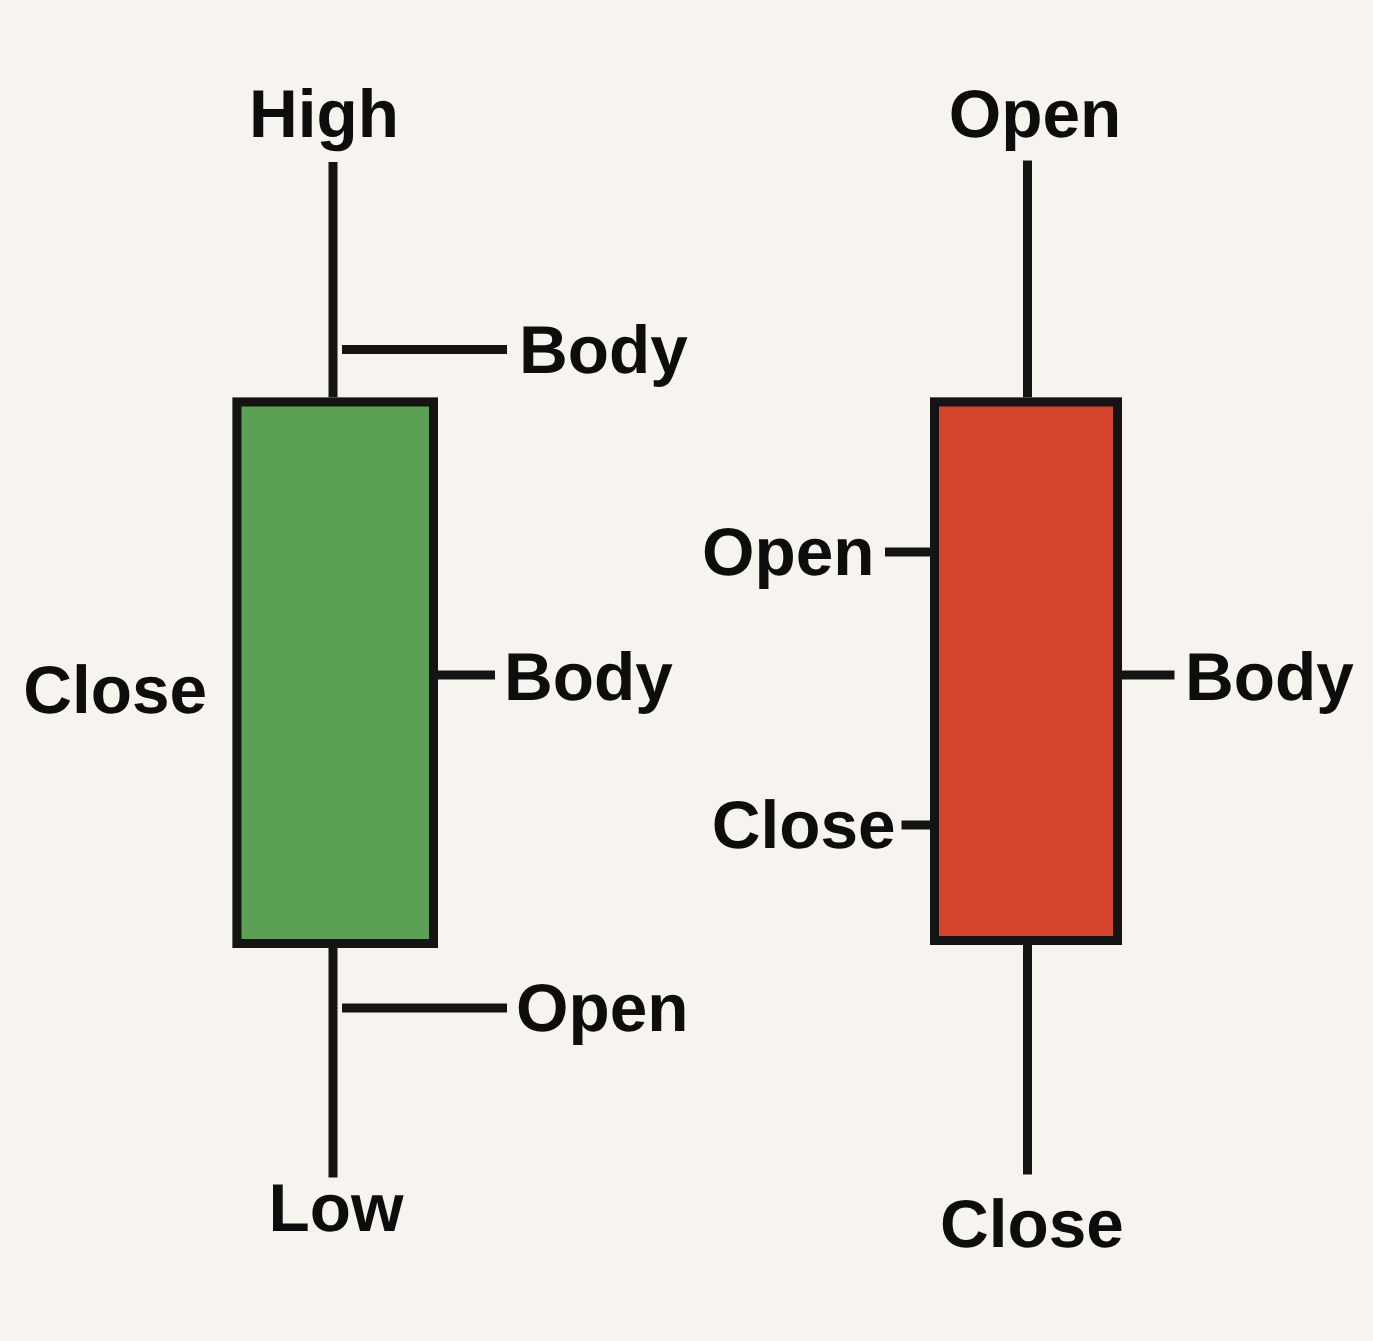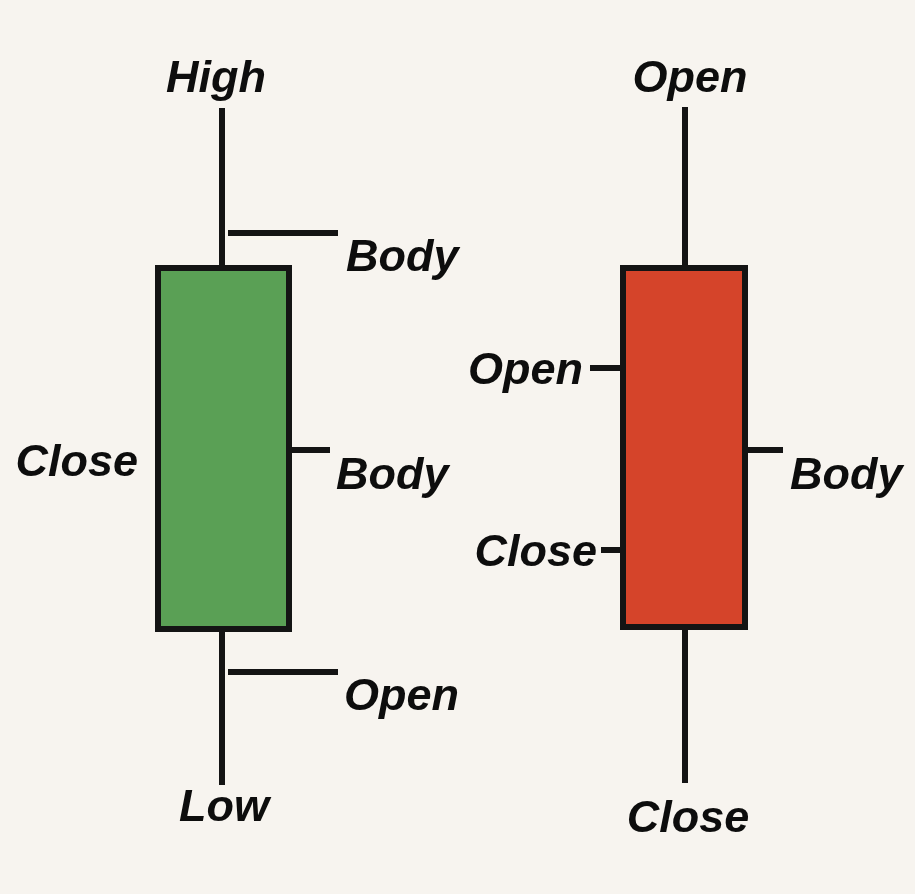--- a/index.html
+++ b/index.html
@@ -17,24 +17,23 @@
     font-family:"Liberation Sans", sans-serif;
     overflow:hidden;
   }
   .lbl{
     position:absolute;
     color:var(--text);
     font-size:45px;
     font-weight:700;
     line-height:1;
     white-space:nowrap;
-    font-style:italic;
   }
   .lbl.center{transform:translate(-50%,-50%);}
-  .lbl.left-anchor{transform:translateY(-50%);margin-top:22px;}
+  .lbl.left-anchor{transform:translateY(-50%);}
   .lbl.right-anchor{transform:translateY(-50%);}
   .wick{
     position:absolute;
     width:6px;
     background:var(--line);
   }
   .leader{
     position:absolute;
     height:6px;
     background:var(--line);

